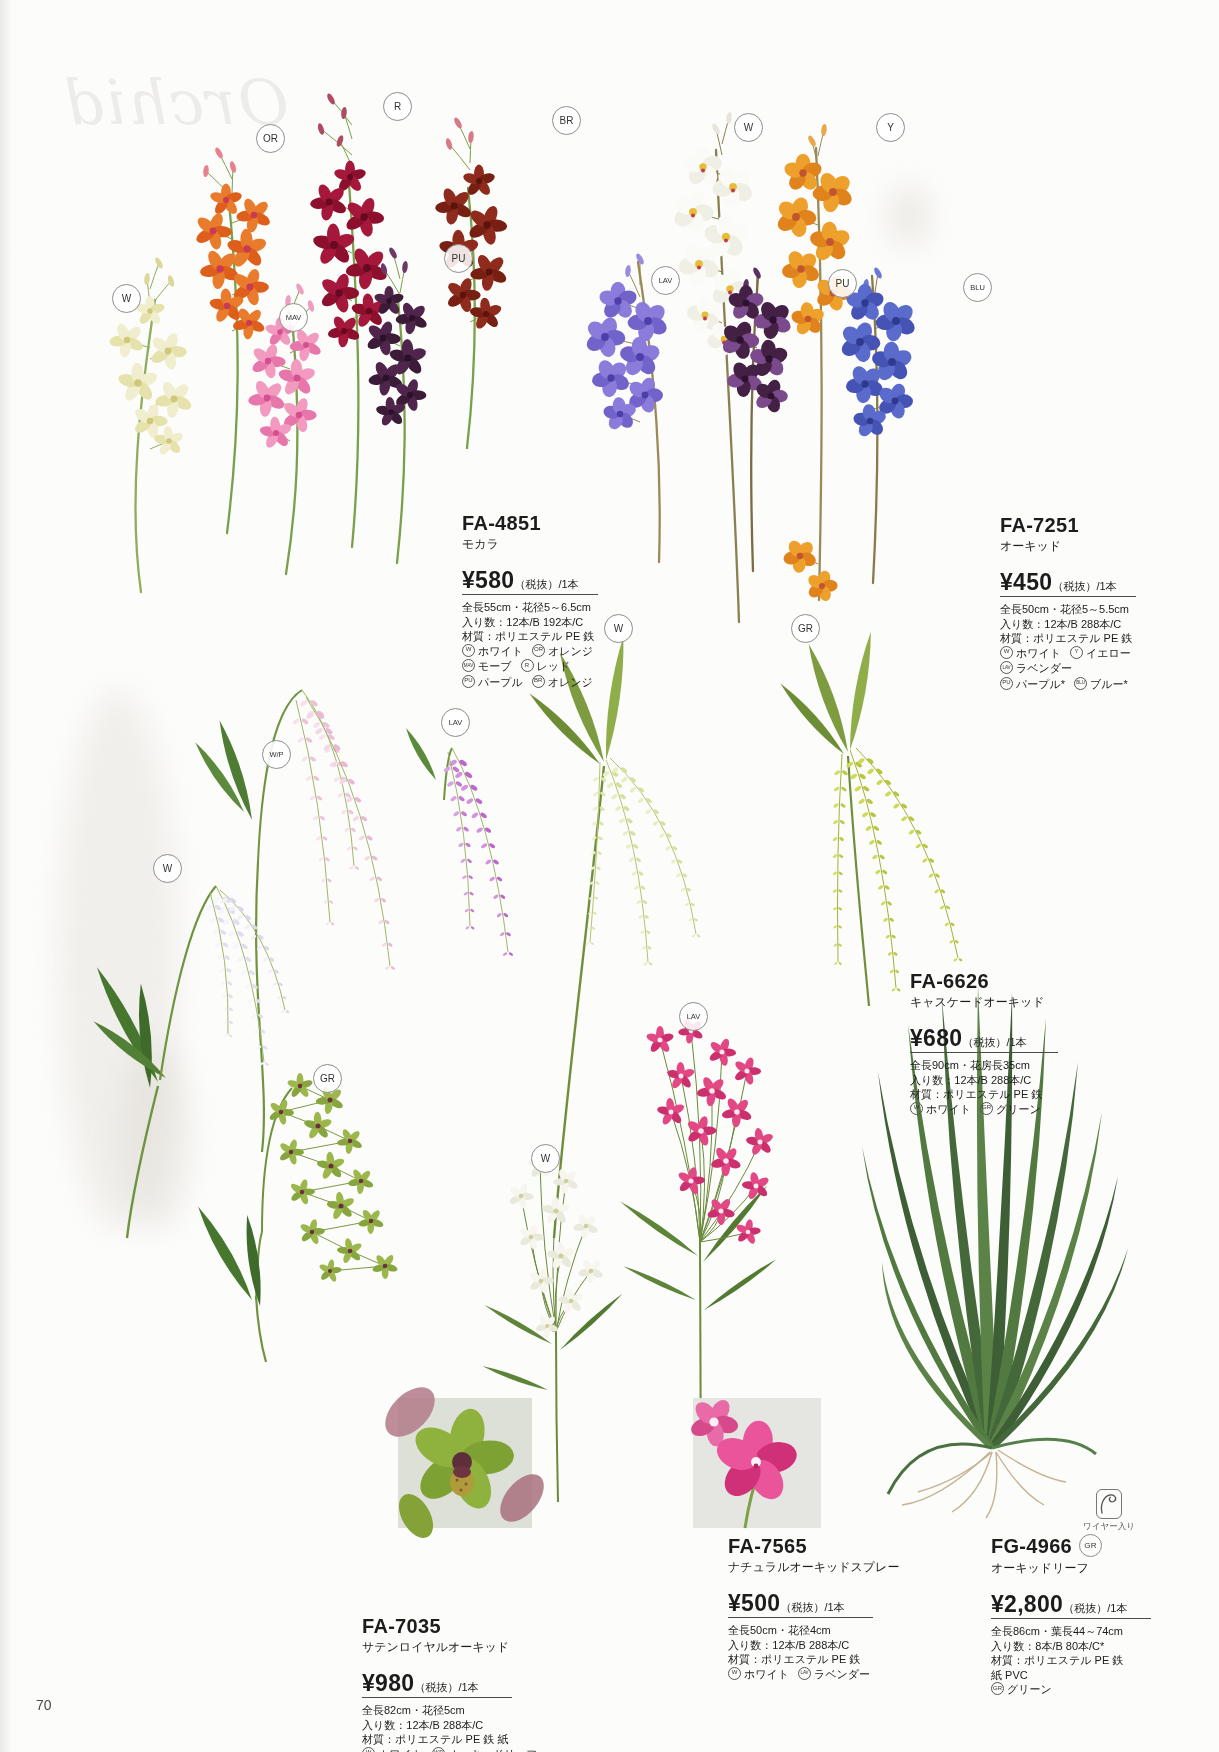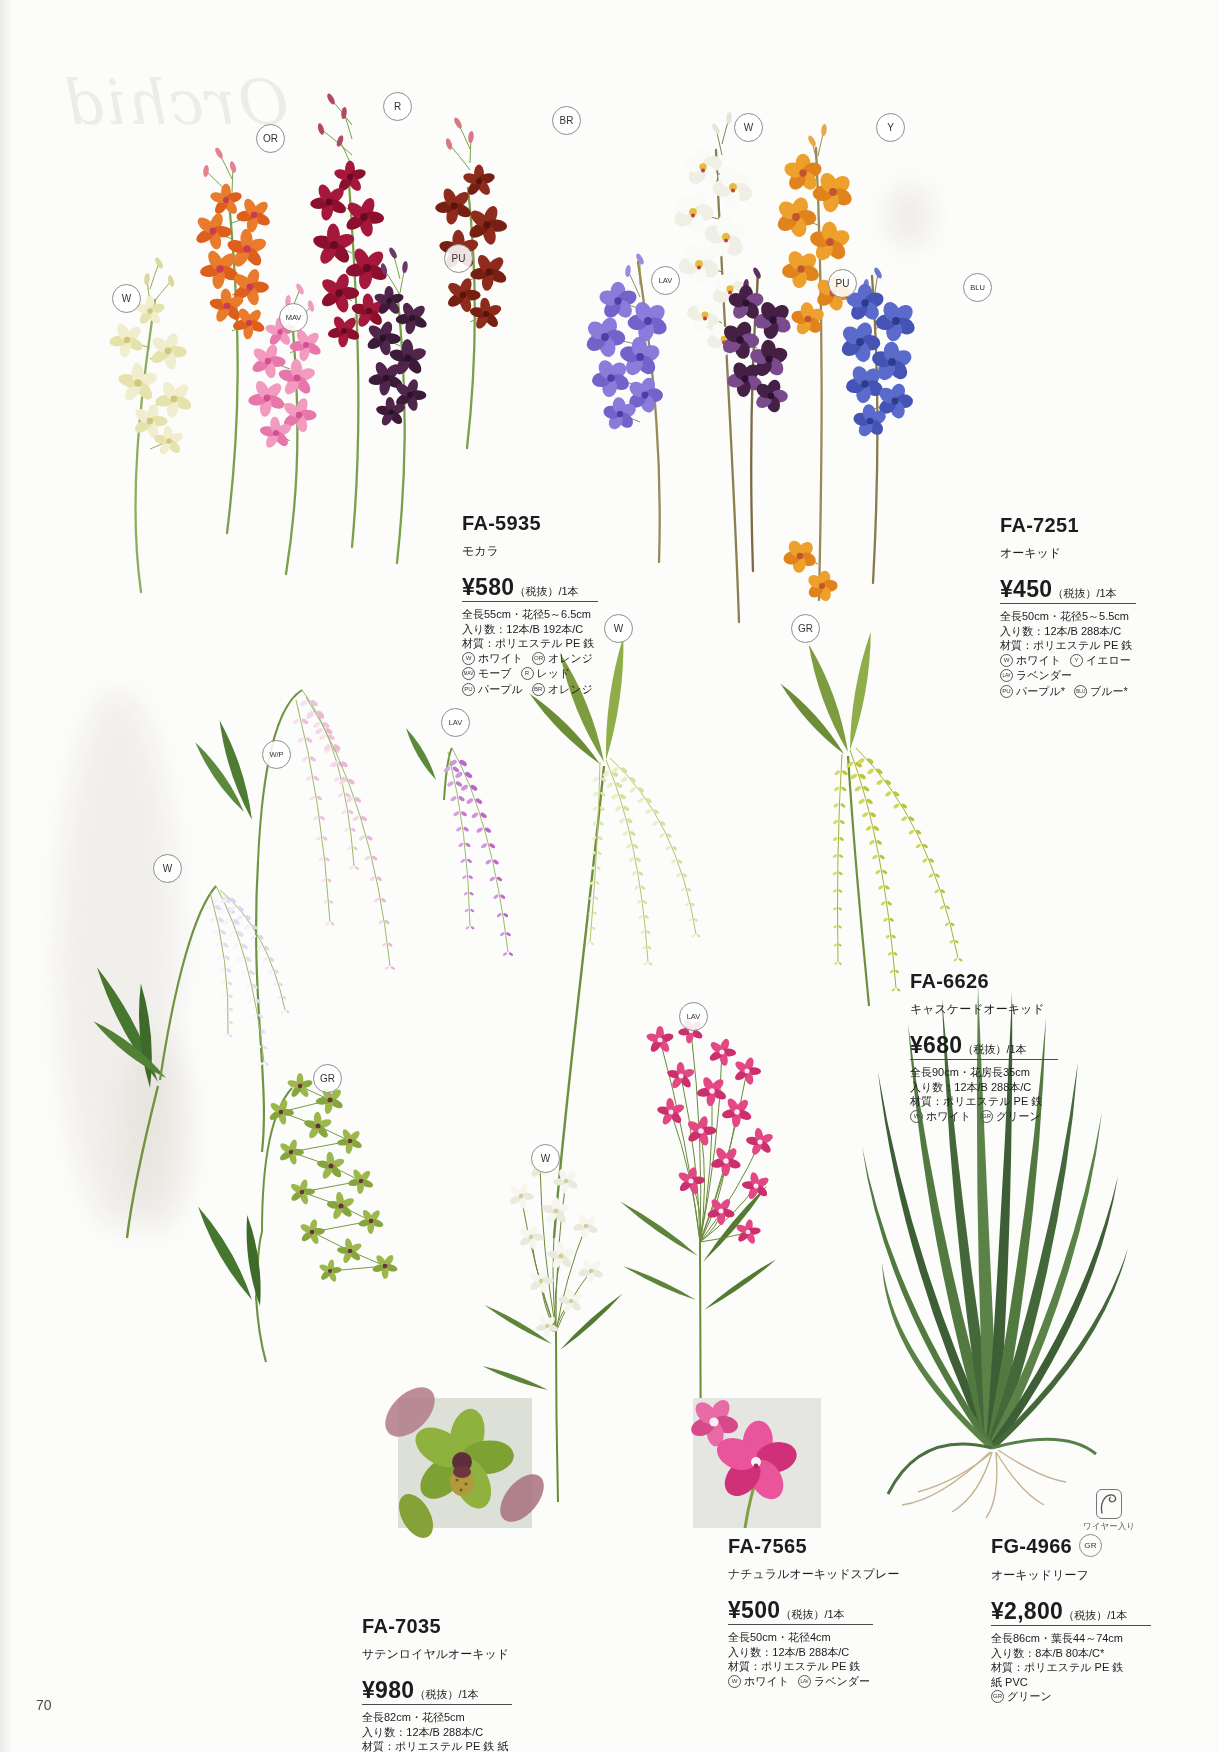--- a/index.html
+++ b/index.html
@@ -12,28 +12,28 @@
          transform:scaleX(-1);letter-spacing:2px;pointer-events:none}
   .blob{position:absolute;border-radius:50%;filter:blur(14px);pointer-events:none}
   .art{position:absolute;left:0;top:0}
   .pbadge{position:absolute;width:27px;height:27px;border:1.3px solid #8d8d8d;border-radius:50%;
           background:rgba(255,255,255,.88);display:flex;align-items:center;justify-content:center}
   .pbadge span{font-size:10px;color:#333;line-height:1}
   .pinfo{position:absolute}
   .pcode{font-size:20px;font-weight:bold;letter-spacing:.3px;line-height:1;display:flex;align-items:center}
   .hb{display:inline-flex;width:21px;height:21px;border:1.2px solid #8d8d8d;border-radius:50%;
       font-size:8px;font-weight:normal;align-items:center;justify-content:center;margin-left:7px;color:#333}
-  .pname{font-size:12px;margin-top:12px;line-height:1.1}
+  .pname{font-size:12px;margin-top:5px;line-height:1.1}
   .pprice{margin-top:16px;display:flex;align-items:baseline}
   .yen{font-size:23px;font-weight:bold;letter-spacing:.3px}
   .ptax,.punit{font-size:11px}
   .specs{border-top:1px solid #4a4a4a;padding-top:5px;
          font-size:11px;line-height:14.5px;white-space:nowrap}
   .crow{font-size:11px;display:flex;gap:9px;white-space:nowrap;line-height:15.5px;align-items:center}
-  .chip{display:inline-flex;align-items:center}
+  .chip{display:inline-flex;}
   .chip i{display:inline-flex;width:11px;height:11px;border:1px solid #555;border-radius:50%;
           font-size:6px;font-style:normal;align-items:center;justify-content:center;
           margin-right:3px;color:#333;flex:none}
   .chip b{font-weight:normal}
   .wirebox{position:absolute;left:1096px;top:1489px;width:24px;height:28px;
            border:1.2px solid #777;border-radius:6px;display:flex;align-items:center;justify-content:center}
   .wirelabel{position:absolute;left:1063px;top:1521px;width:92px;text-align:center;
              font-size:8.5px;color:#555}
   .pageno{position:absolute;left:36px;top:1697px;font-size:14px;color:#4a4a4a}
 </style>
@@ -1488,21 +1488,21 @@
     <span>GR</span>
   </div>
 <div class="pbadge" style="left:679px;top:1002px">
     <span style="font-size: 7.5px;">LAV</span>
   </div>
 <div class="pbadge" style="left:531px;top:1144px">
     <span>W</span>
   </div>
 
 <section class="pinfo" style="left:462px;top:513px">
-  <div class="pcode">FA-5935</div>
+  <div class="pcode">FA-4851</div>
   <div class="pname">モカラ</div>
   <div class="pprice">
     <span class="yen">¥580</span>
     <span class="ptax">（税抜）</span>
     <span class="punit">/1本</span>
   </div>
   <div class="specs" style="width:136px">
     <div>全長55cm・花径5～6.5cm</div>
     <div>入り数：12本/B 192本/C</div>
     <div>材質：ポリエステル PE 鉄</div>

